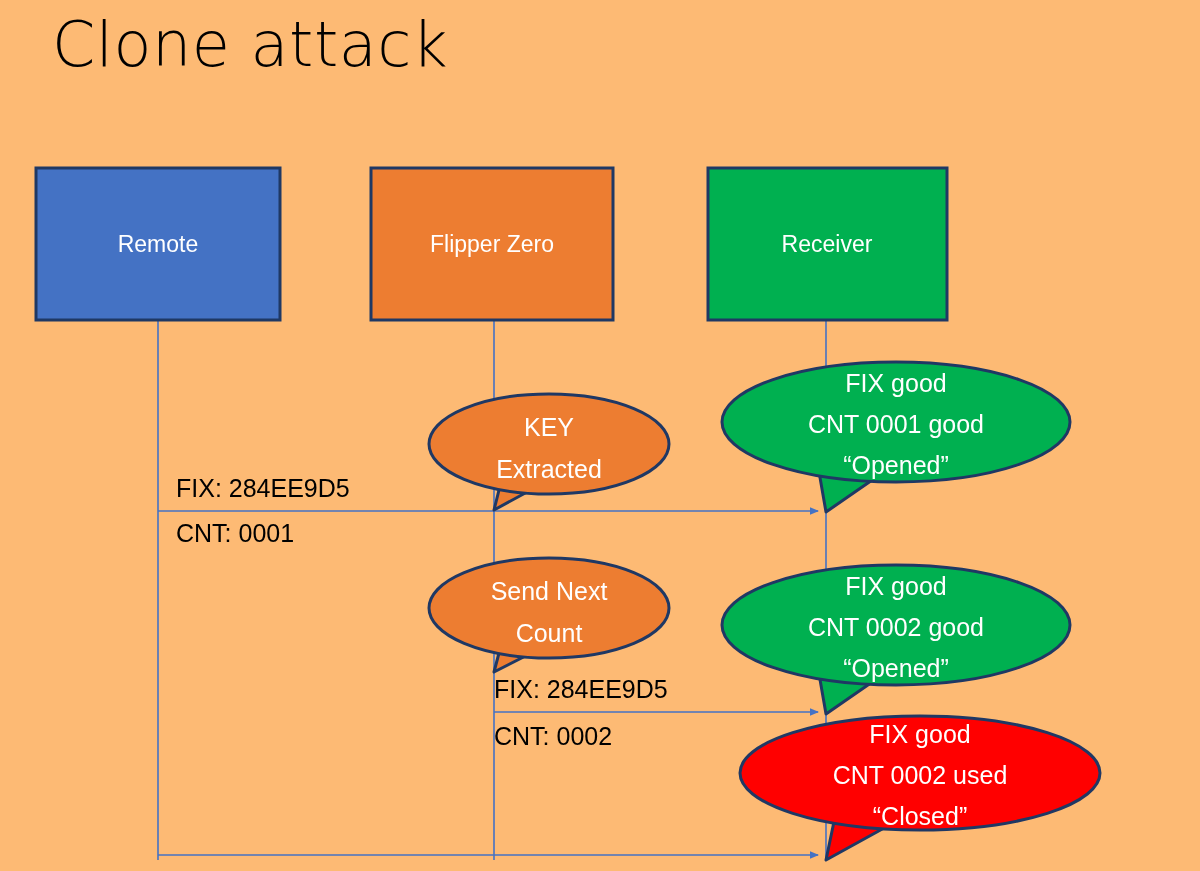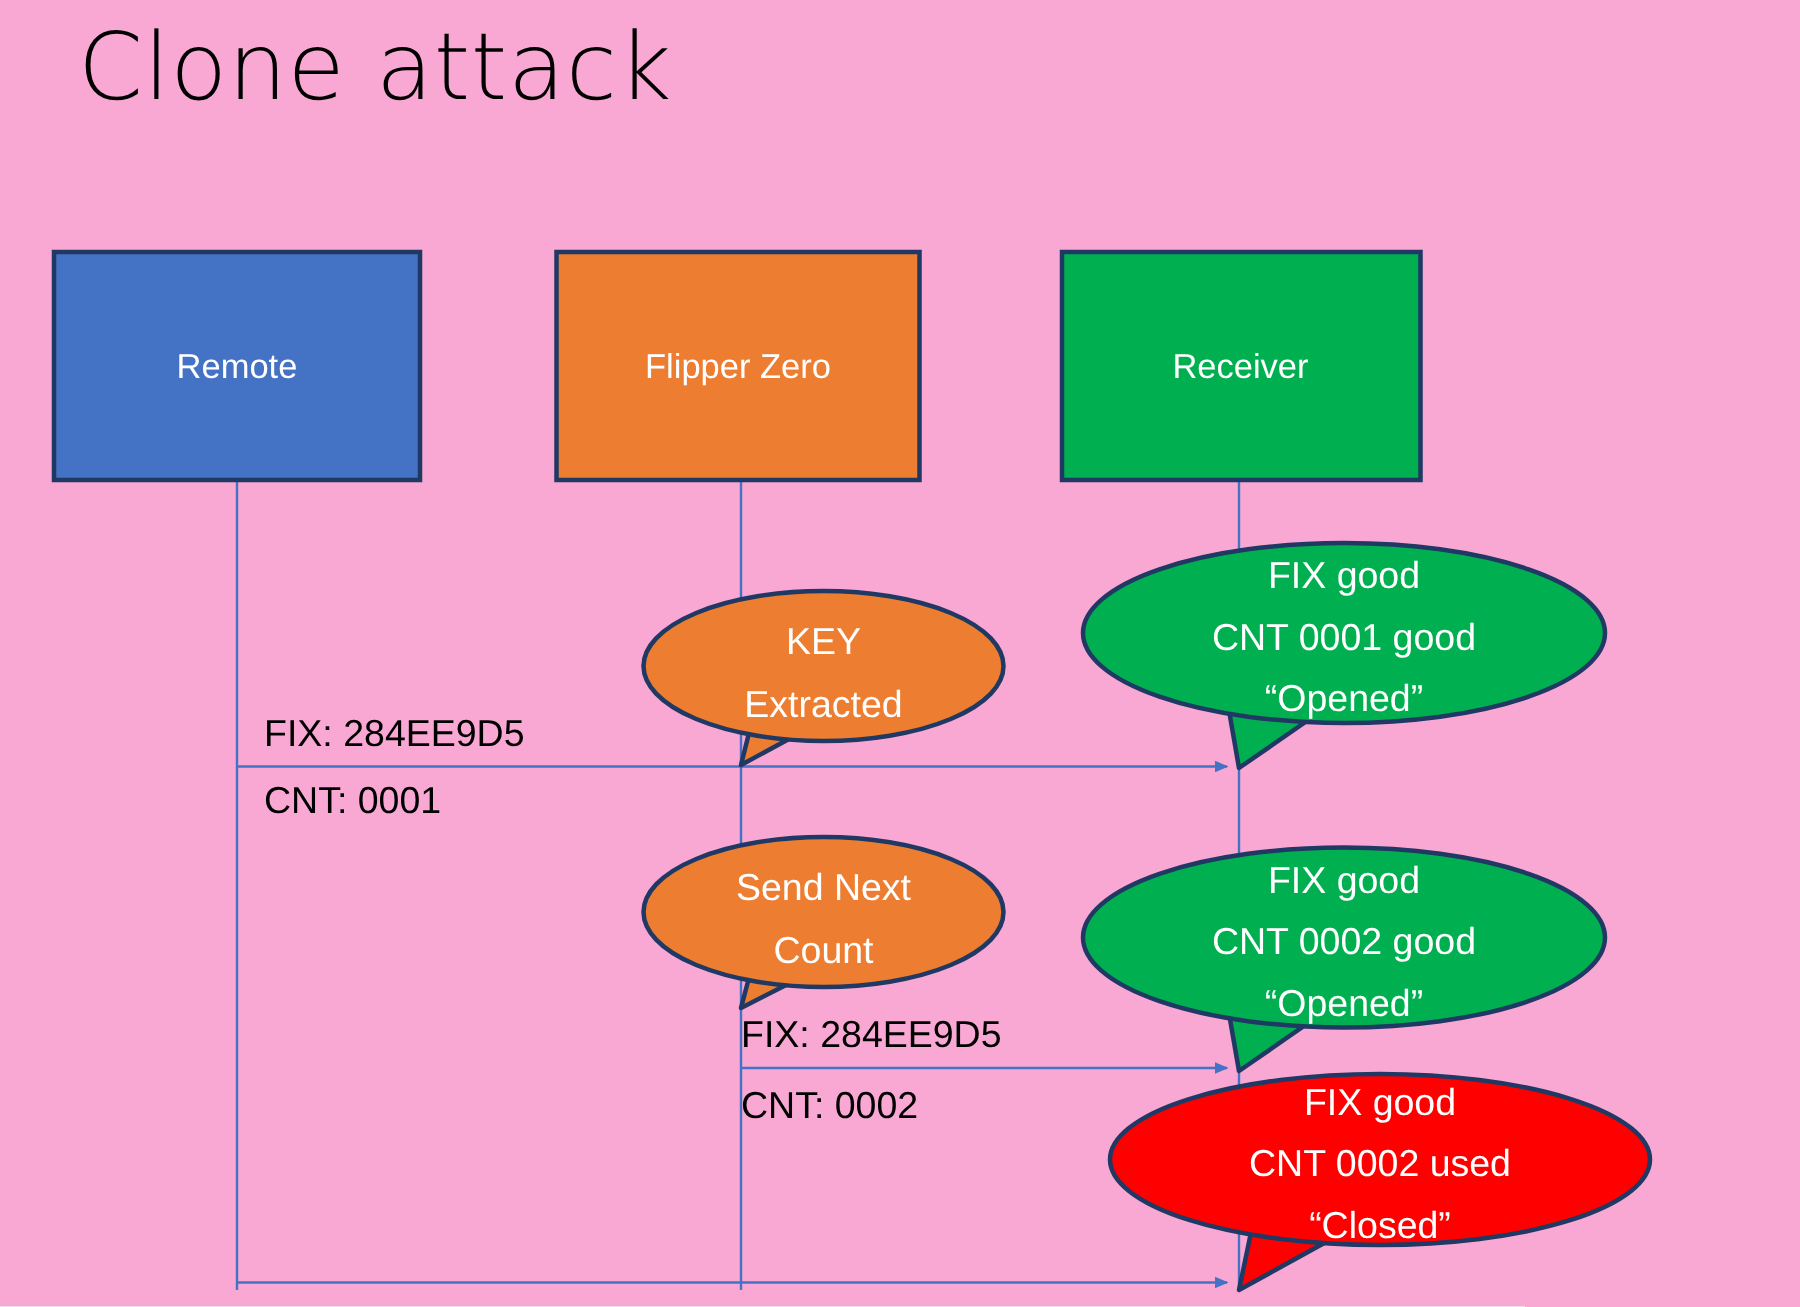--- a/index.html
+++ b/index.html
@@ -7,21 +7,21 @@
     padding: 0;
     background: #ffffff;
   }
   body {
     font-family: "Liberation Sans", sans-serif;
   }
   #canvas {
     position: relative;
     width: 1200px;
     height: 871px;
-    background: #f9a8d4;
+    background: #fdba74;
     overflow: hidden;
   }
   #slide-title {
     position: absolute;
     left: 52px;
     top: 8px;
     font-size: 62px;
     font-weight: 300;
     color: #000000;
     letter-spacing: 0.5px;

